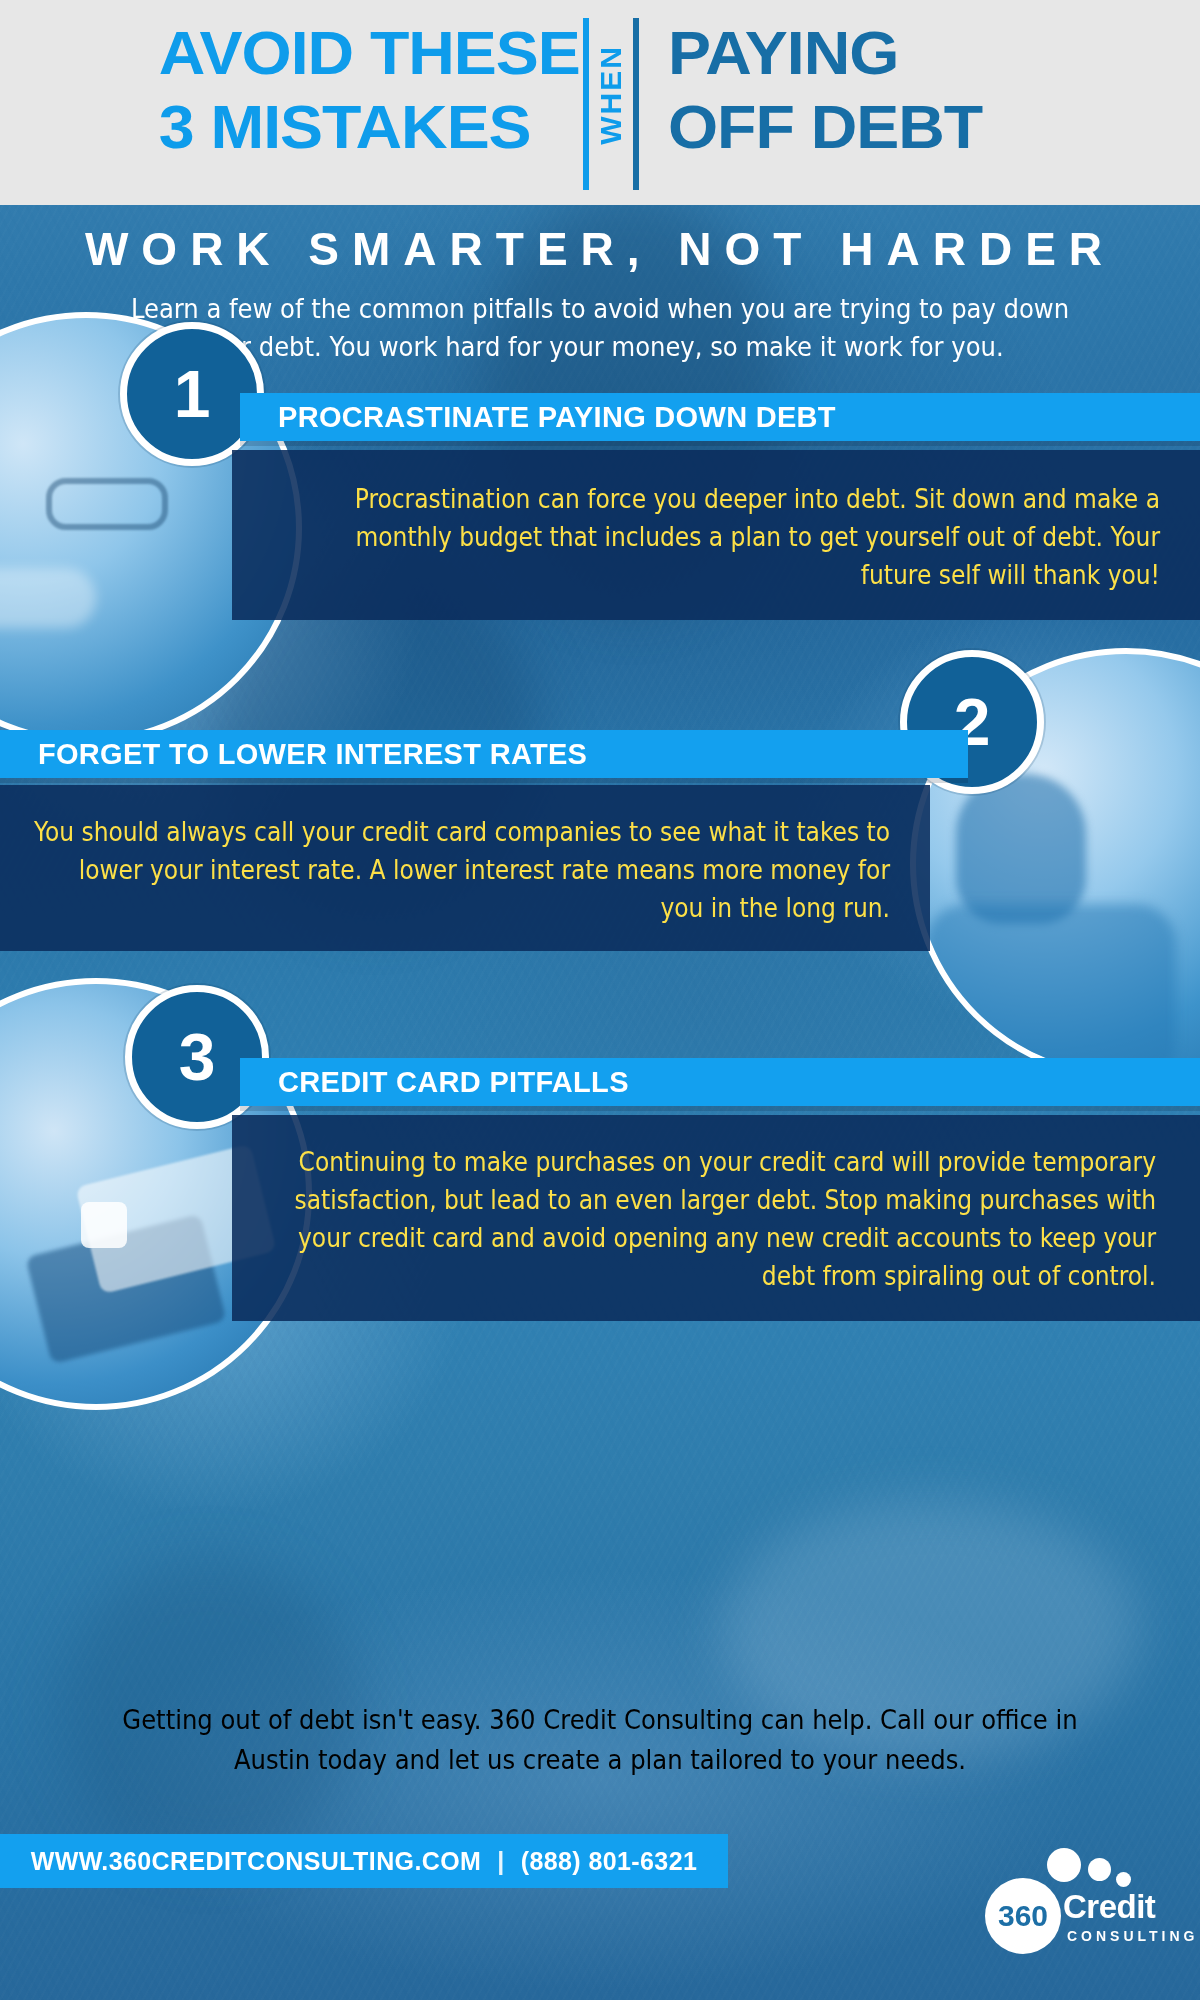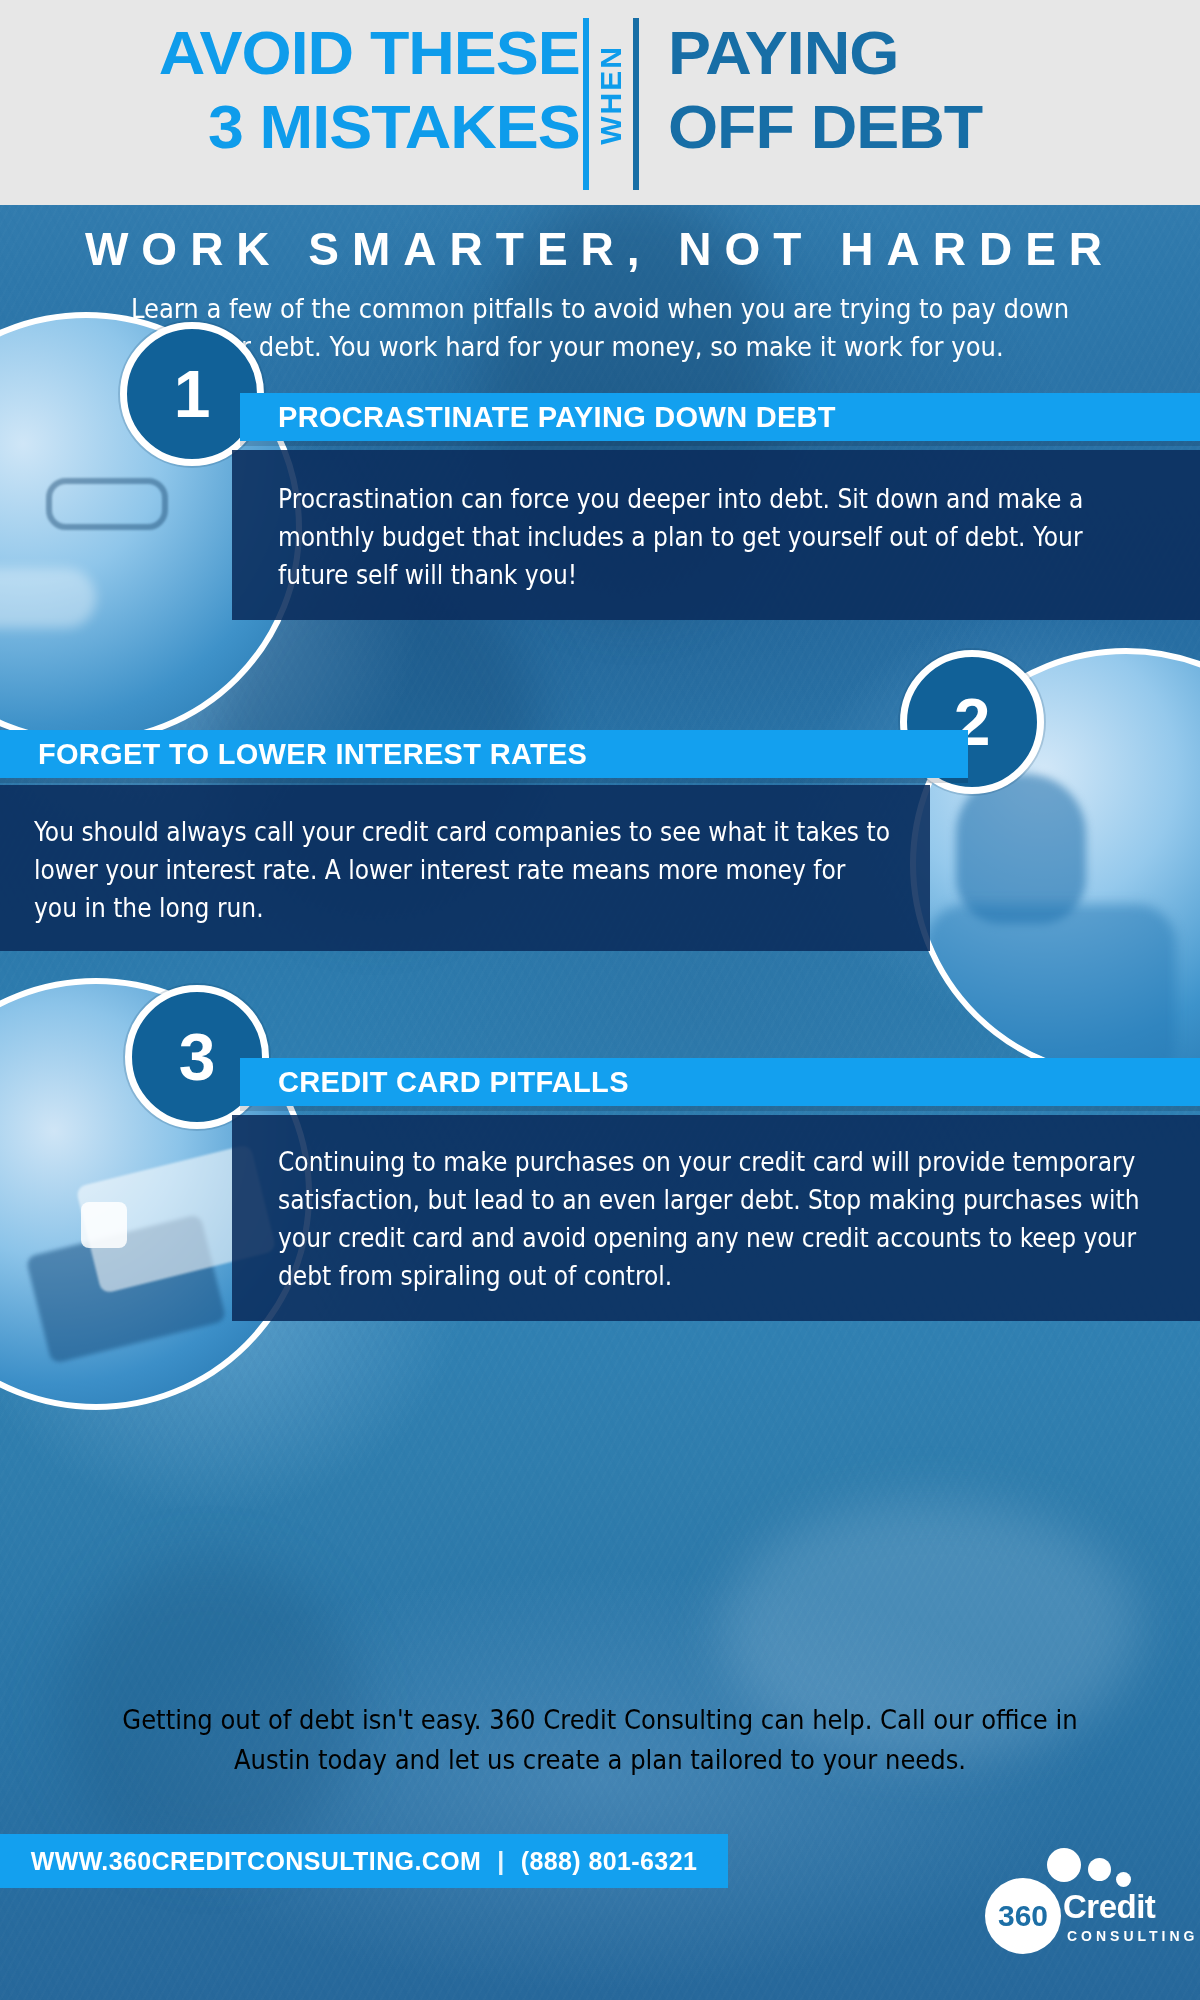--- a/index.html
+++ b/index.html
@@ -30,21 +30,21 @@
   
   .silhouette{position:absolute;border-radius:50%;filter:blur(26px);}
   .s1{left:480px;top:190px;width:300px;height:420px;background:rgba(22,70,112,.32);}
   .s2{left:210px;top:560px;width:330px;height:360px;background:rgba(18,62,105,.30);}
   .s3{left:720px;top:1500px;width:420px;height:260px;background:rgba(190,220,240,.20);}
   .s4{left:60px;top:1560px;width:300px;height:300px;background:rgba(30,85,130,.28);}
 
   
   .header{position:absolute;left:0;top:0;width:1200px;height:205px;background:#e7e7e7;}
   .header-inner{position:relative;width:1200px;height:205px;}
-  .h-left{position:absolute;right:620px;top:16px;text-align:right;}
+  .h-left{position:absolute;right:620px;top:16px;text-align:left;}
   .h-l1,.h-l2{
     font-family:"Liberation Sans", sans-serif;
     font-weight:bold;color:#0e9ceb;
     font-size:62px;line-height:74px;letter-spacing:-1px;
     transform:scaleX(1.04);transform-origin:right center;white-space:nowrap;
   }
   .when-wrap{position:absolute;left:583px;top:18px;width:56px;height:172px;}
   .when-bar-l{position:absolute;left:0;top:0;width:6px;height:172px;background:#0e9ceb;}
   .when-bar-r{position:absolute;left:50px;top:0;width:6px;height:172px;background:#176ea6;}
   .when-txt{position:absolute;left:-52px;top:60px;width:160px;
@@ -98,22 +98,22 @@
   .nb1{left:120px;top:322px;}
   .nb2{left:900px;top:650px;}
   .nb3{left:125px;top:985px;}
 
   
   .title-bar{position:absolute;height:48px;background:#13a0ef;
     display:flex;align-items:center;
     color:#ffffff;font-weight:bold;font-size:29px;letter-spacing:.3px;
     box-shadow:0 5px 0 rgba(0,20,45,.16);}
   .body-box{position:absolute;background:rgba(10,44,92,.88);
-    color:#ffffff;font-size:26px;line-height:38px;
-    font-family:"DejaVu Sans", sans-serif;font-stretch:condensed;}
+    color:#fde047;font-size:26px;line-height:38px;
+    font-family:"DejaVu Sans", sans-serif;font-stretch:condensed;text-align:right;}
 
   
   .tb1{left:240px;top:393px;width:960px;padding-left:38px;}
   .bb1{left:232px;top:450px;width:968px;padding:30px 40px 26px 46px;box-sizing:border-box;}
   
   .tb2{left:0px;top:730px;width:930px;padding-left:38px;}
   .bb2{left:0px;top:785px;width:930px;padding:28px 40px 24px 34px;box-sizing:border-box;}
   
   .tb3{left:240px;top:1058px;width:960px;padding-left:38px;}
   .bb3{left:232px;top:1115px;width:968px;padding:28px 44px 26px 46px;box-sizing:border-box;}

